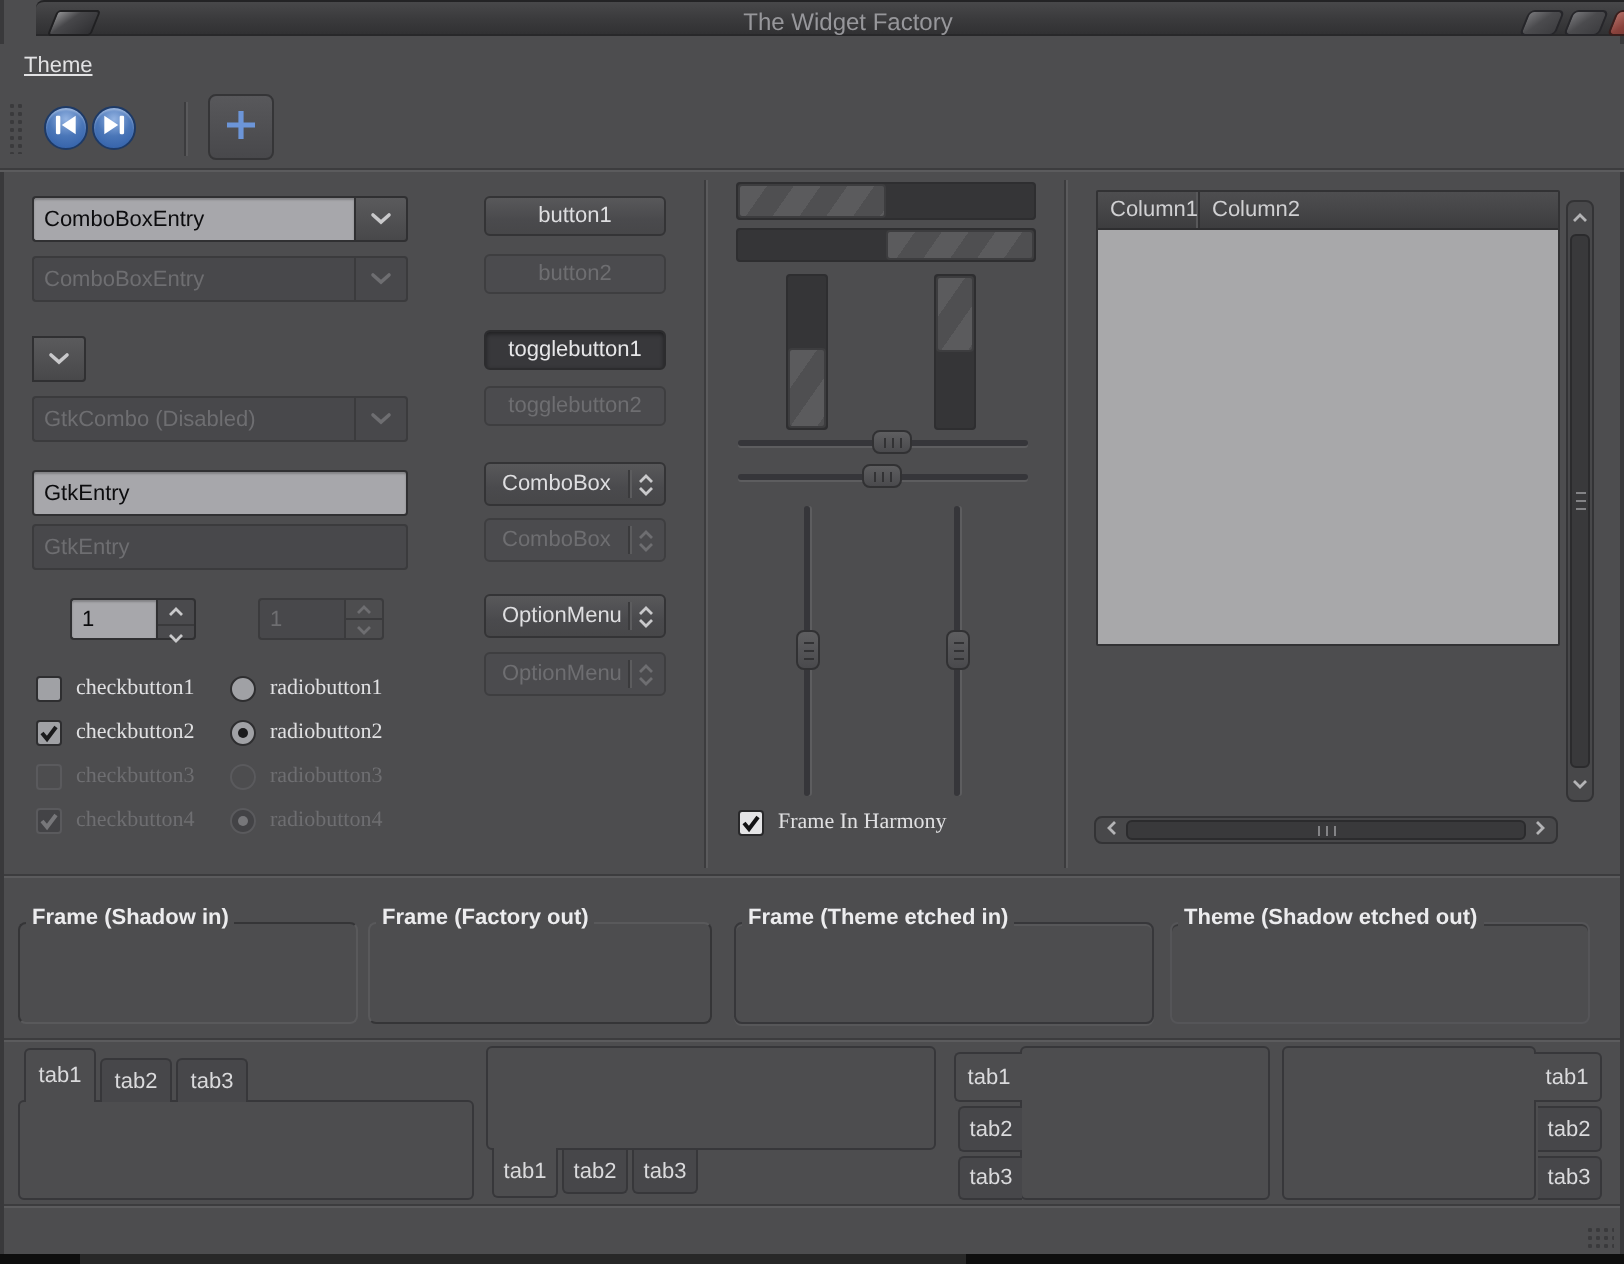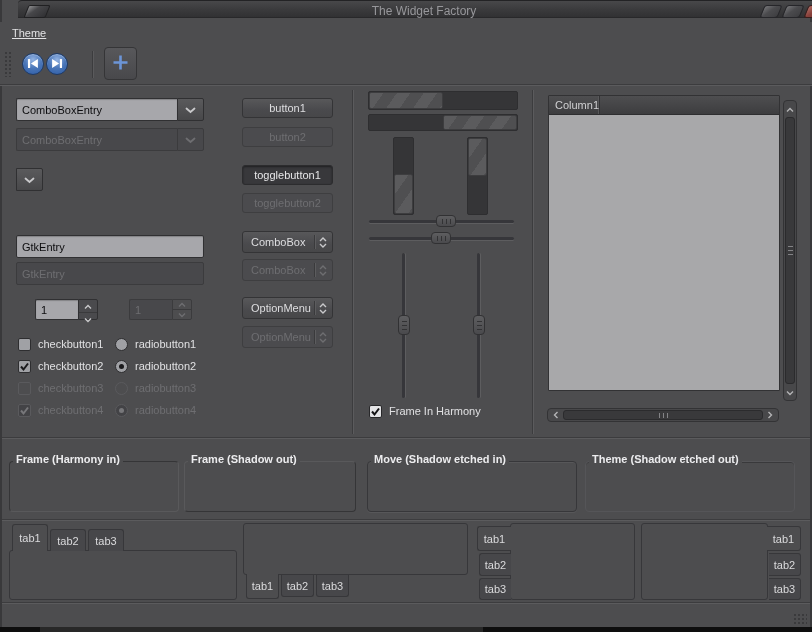--- a/index.html
+++ b/index.html
@@ -76,21 +76,21 @@
   .pbtn.dis { background:#4b4b4e; border-color:#3e3e40; color:#6e6e71; }
   .pbtn.pressed { background:#38383b; border-color:#2c2c2e; color:#e6e6e8;
     box-shadow:inset 0 1px 2px rgba(0,0,0,.45); }
   .cbx { justify-content:space-between; padding:0 5px 0 8px; }
   .cbxend { display:flex; align-items:center; gap:4px; height:100%; }
   .cbxsep { width:1px; height:70%; background:#3a3a3c; box-shadow:1px 0 0 #5c5c5e; }
   .chev2 { display:flex; flex-direction:column; align-items:center; gap:1px; }
 
   
   .chkrow { display:flex; align-items:center; gap:7px; height:14px; }
-  .lbl { color:#e0e0e2; }
+  .lbl { color:#e0e0e2;font-family:Liberation Serif, serif; }
   .lbl.dis { color:#6e6e71; }
   .cb { width:13px; height:13px; border-radius:2px; display:flex; align-items:center; justify-content:center; }
   .cb.en { background:#a0a1a5; border:1px solid #2e2e30; color:#1a1a1c; }
   .cb.dis { background:transparent; border:1px solid #5a5a5d; color:#77777a; }
   .cb.dis.on { background:#434346; }
   .cb.bright { background:#e4e4e6; border:1px solid #28282a; color:#121214; }
   .rb { width:13px; height:13px; border-radius:50%; display:flex; align-items:center; justify-content:center; }
   .rb.en { background:#a0a1a5; border:1px solid #2e2e30; }
   .rb.dis { background:transparent; border:1px solid #5a5a5d; }
   .rb.dis.on { background:#434346; }
@@ -209,20 +209,28 @@
   <div class="a combo" style="left:16px;top:128px;width:188px;height:23px;">
     <div class="ent dis">ComboBoxEntry</div>
     <div class="dbtn dis">
       <span><svg width="11" height="7" viewBox="0 0 11 7">
             <path d="M1.5 1.5 L5.5 5 L9.5 1.5" fill="none" stroke="currentColor" stroke-width="1.8" stroke-linecap="round"></path>
           </svg></span>
     </div>
   </div>
   <div class="a combo" style="left:16px;top:168px;width:188px;height:23px;">
     <div class="dbtn">
+      <span><svg width="11" height="7" viewBox="0 0 11 7">
+            <path d="M1.5 1.5 L5.5 5 L9.5 1.5" fill="none" stroke="currentColor" stroke-width="1.8" stroke-linecap="round"></path>
+          </svg></span>
+    </div>
+  </div>
+  <div class="a combo" style="left:16px;top:198px;width:188px;height:23px;">
+    <div class="ent dis">GtkCombo (Disabled)</div>
+    <div class="dbtn dis">
       <span><svg width="11" height="7" viewBox="0 0 11 7">
             <path d="M1.5 1.5 L5.5 5 L9.5 1.5" fill="none" stroke="currentColor" stroke-width="1.8" stroke-linecap="round"></path>
           </svg></span>
     </div>
   </div>
   <div class="a ent" style="left:16px;top:235px;width:188px;height:23px;">GtkEntry</div>
   <div class="a ent dis" style="left:16px;top:262px;width:188px;height:23px;">GtkEntry</div>
 
   <div class="a spin" style="left:35px;top:299px;width:63px;height:21px;">
     <div class="ent">1</div>
@@ -399,23 +407,24 @@
 
   <div class="a chkrow" style="left:369px;top:404px;">
     <span class="cb bright">
         <svg width="11" height="11" viewBox="0 0 11 11">
           <path d="M2 5.5 L4.5 8.5 L9 2.5" stroke="currentColor" stroke-width="2" fill="none"></path>
         </svg>
       </span>
     <span class="lbl">Frame In Harmony</span>
   </div>
 
-  <div class="a tvframe" style="left:548px;top:95px;width:232px;height:296px;">
+  <div class="a tvframe" style="left:548px;top:95px;width:232px;height:228px;">
     <div class="tvhead">
       <div class="tvcol" style="width:51px;">Column1</div>
+      <div class="tvcol" style="flex:1; box-shadow:none; border-right:none;">Column2</div>
     </div>
     <div class="tvbody"></div>
   </div>
 
   <div class="a sbar" style="left:783px;top:100px;width:14px;height:301px;">
     <div class="sarrow" style="left:0;right:0;top:2px;height:12px;">
         <span><svg width="8" height="6" viewBox="0 0 8 6">
             <path d="M1 4.5 L4 1.5 L7 4.5" fill="none" stroke="currentColor" stroke-width="1.4"></path>
           </svg></span>
       </div>
@@ -441,27 +450,27 @@
     <div class="sarrow" style="top:0;bottom:0;right:3px;width:10px;">
         <span><svg width="6" height="8" viewBox="0 0 6 8">
             <path d="M1.5 1 L4.5 4 L1.5 7" fill="none" stroke="currentColor" stroke-width="1.4"></path>
           </svg></span>
       </div>
   </div>
 
   <div class="a hsep" style="left:2px;top:437px;width:808px;"></div>
 
   <div class="a frame fr-in" style="left:9px;top:461px;width:170px;height:51px;"></div>
-  <div class="a frlabel" style="left:13px;top:453px;">Frame (Harmony in)</div>
+  <div class="a frlabel" style="left:13px;top:453px;">Frame (Shadow in)</div>
 
   <div class="a frame fr-out" style="left:184px;top:461px;width:172px;height:51px;"></div>
-  <div class="a frlabel" style="left:188px;top:453px;">Frame (Shadow out)</div>
+  <div class="a frlabel" style="left:188px;top:453px;">Frame (Factory out)</div>
 
   <div class="a frame fr-etchin" style="left:367px;top:461px;width:210px;height:51px;"></div>
-  <div class="a frlabel" style="left:371px;top:453px;">Move (Shadow etched in)</div>
+  <div class="a frlabel" style="left:371px;top:453px;">Frame (Theme etched in)</div>
 
   <div class="a frame fr-etchout" style="left:585px;top:461px;width:210px;height:51px;"></div>
   <div class="a frlabel" style="left:589px;top:453px;">Theme (Shadow etched out)</div>
 
   <div class="a hsep" style="left:2px;top:519px;width:808px;"></div>
 
   <div class="a nbc" style="left:9px;top:550px;width:228px;height:50px;"></div>
   <div class="tab top act" style="left:12px;top:524px;width:36px;height:27px;">tab1</div>
   <div class="tab top" style="left:50px;top:529px;width:36px;height:22px;">tab2</div>
   <div class="tab top" style="left:88px;top:529px;width:36px;height:22px;">tab3</div>

